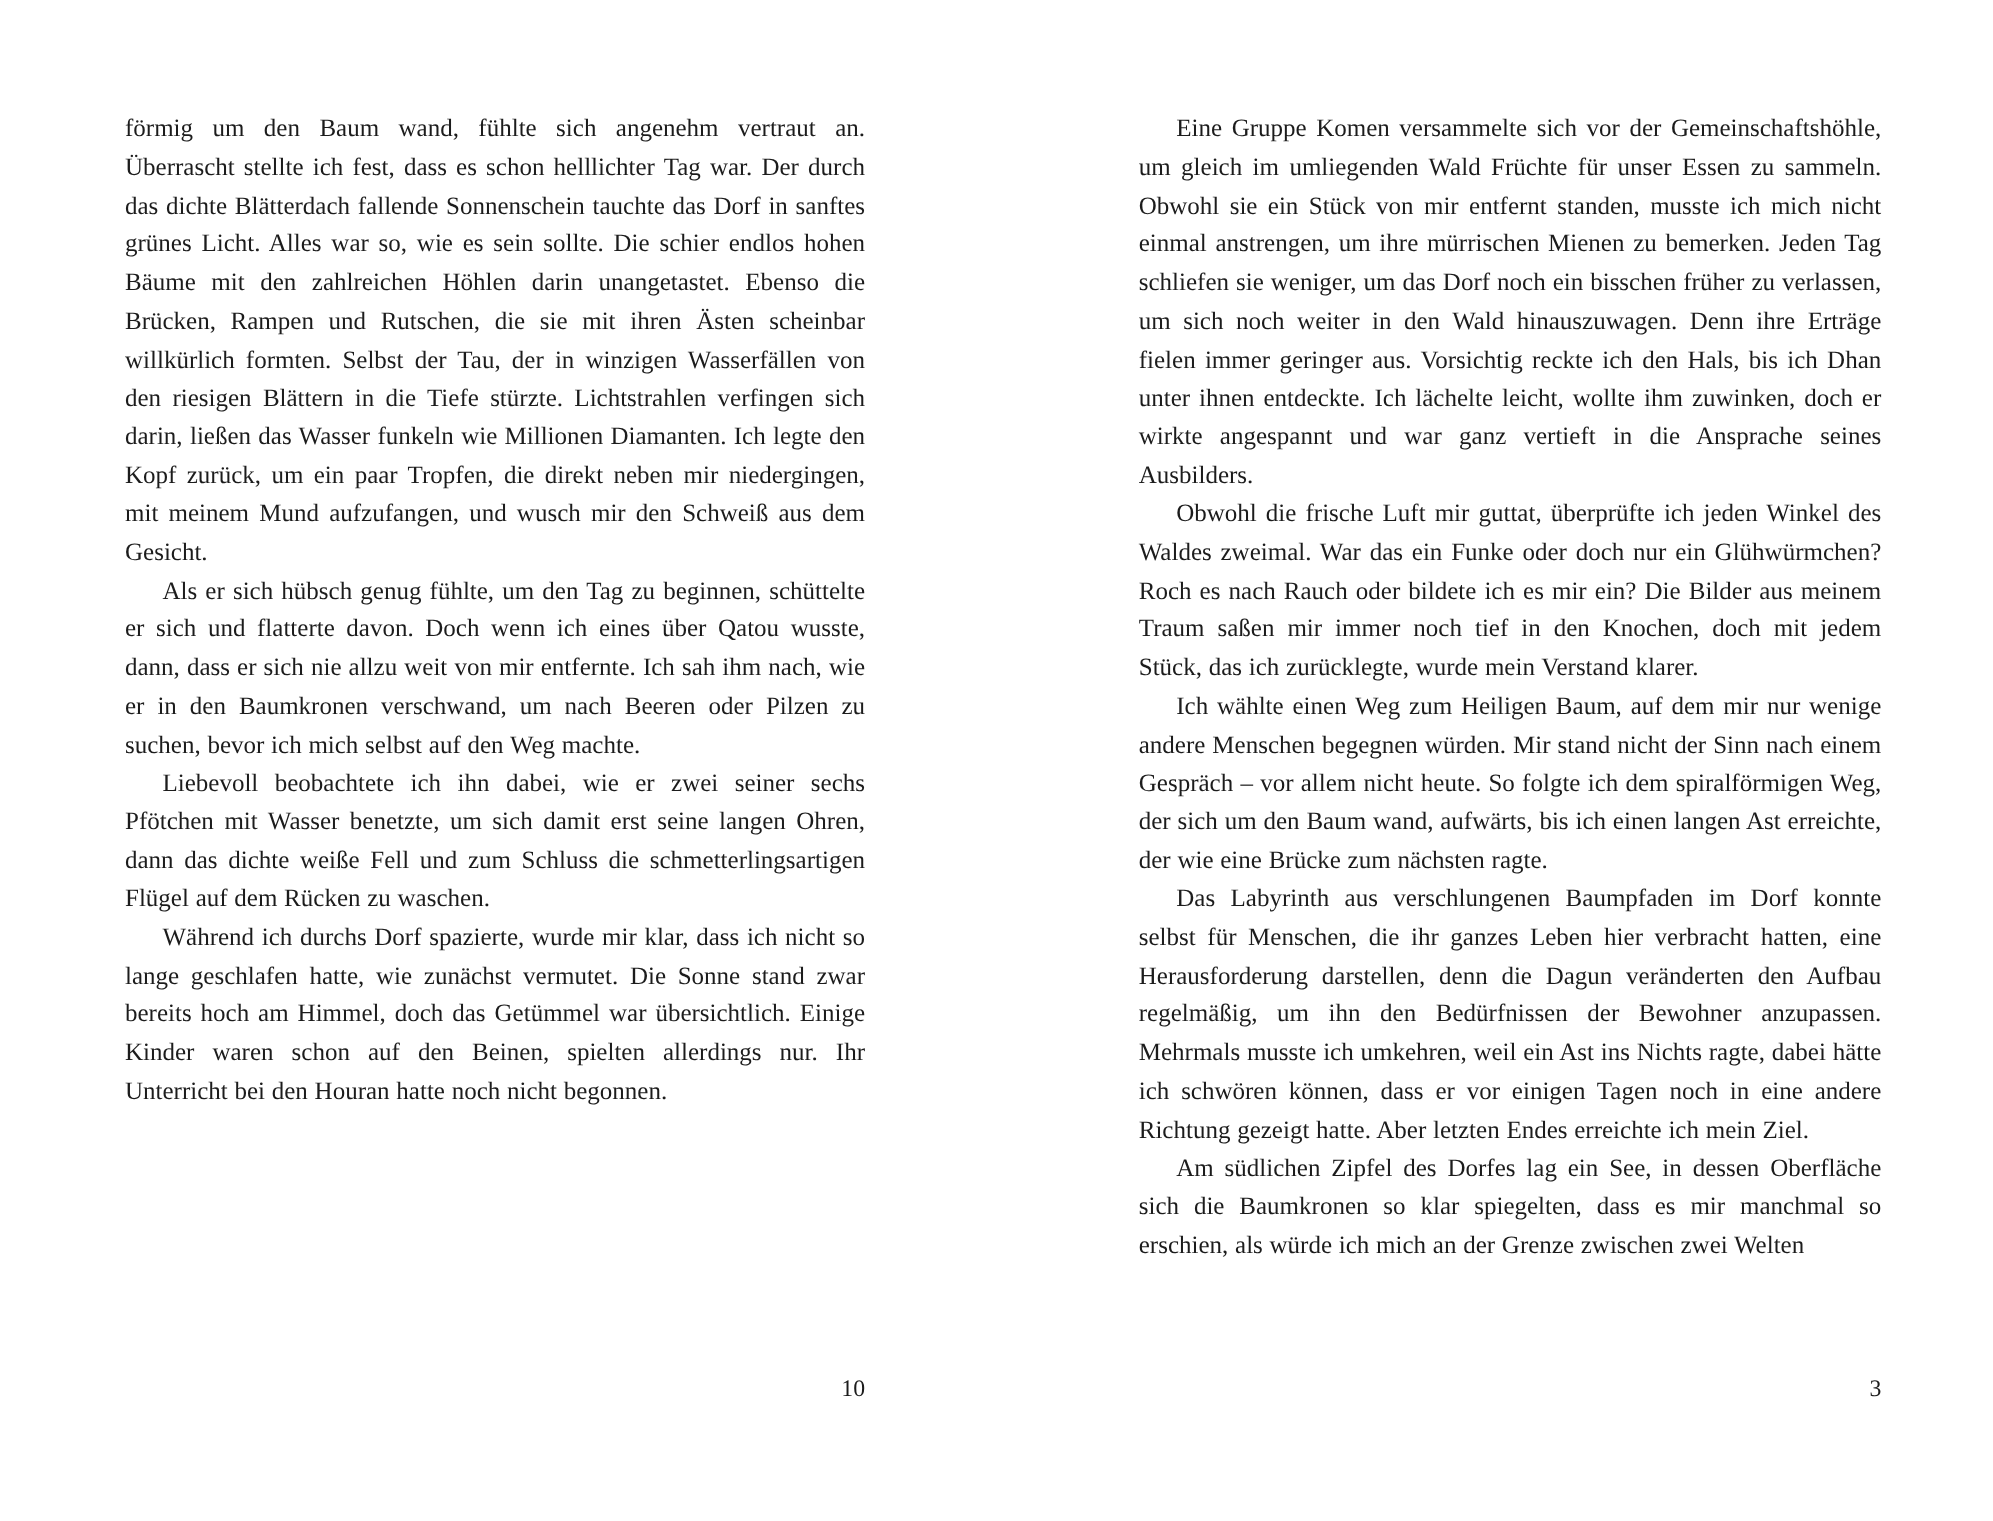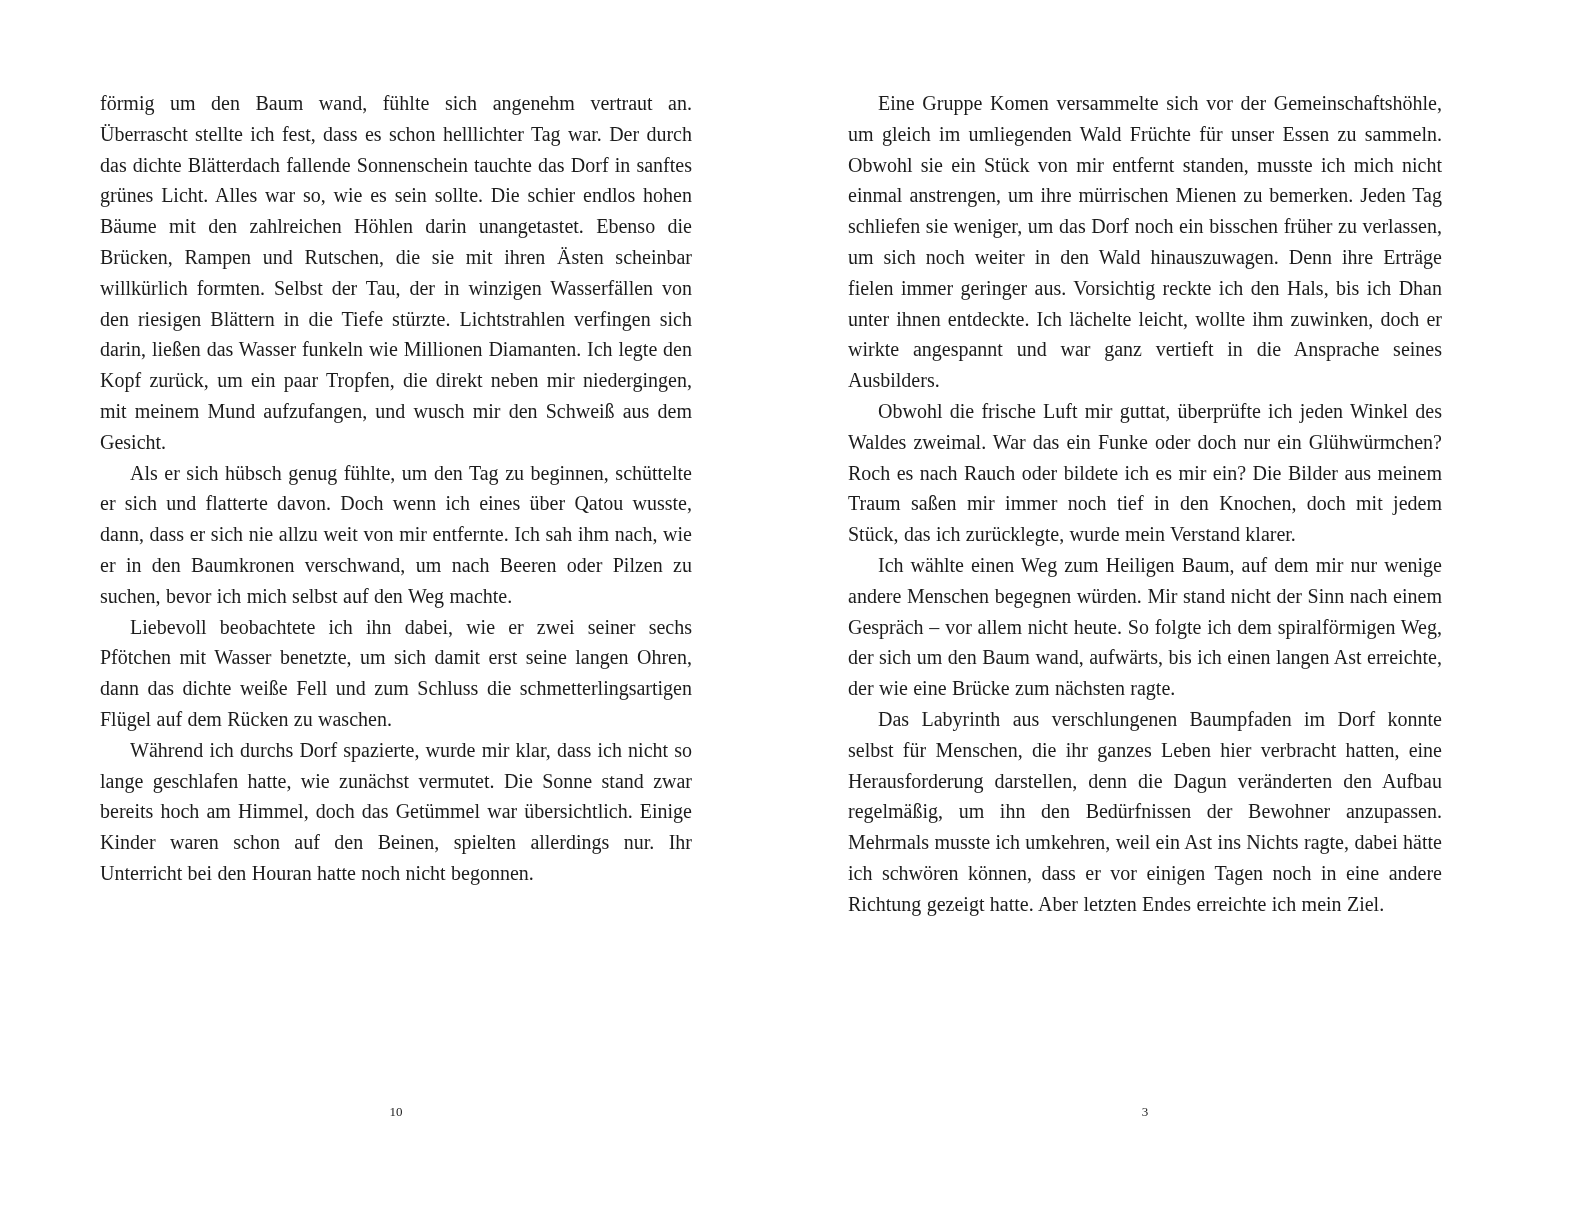--- a/index.html
+++ b/index.html
@@ -19,21 +19,21 @@
   .page {
     position: absolute;
     top: 0;
     height: 1217px;
   }
   #left-page {
     left: 100px;
     width: 592px;
   }
   #right-page {
-    left: 848px;
+    left: 911px;
     width: 594px;
   }
   .text-block {
     position: absolute;
     top: 88px;
     left: 0;
     right: 0;
   }
   .text-block p {
     margin: 0;
@@ -46,22 +46,22 @@
     word-spacing: 0.02em;
   }
   .text-block p.indent {
     text-indent: 30px;
   }
   .folio {
     position: absolute;
     top: 1100px;
     left: 0;
     width: 100%;
-    text-align: center;
-    font-size: 13px;
+    text-align: right;
+    font-size: 19px;
     line-height: 24px;
   }
 </style>
 </head>
 <body>
 
 <div class="spread">
 
   <section class="page" id="left-page">
     <div class="text-block">
@@ -72,17 +72,18 @@
     </div>
     <div class="folio">10</div>
   </section>
 
   <section class="page" id="right-page">
     <div class="text-block">
       <p class="indent">Eine Gruppe Komen versammelte sich vor der Gemeinschaftshöhle, um gleich im umliegenden Wald Früchte für unser Essen zu sammeln. Obwohl sie ein Stück von mir entfernt standen, musste ich mich nicht einmal anstrengen, um ihre mürrischen Mienen zu bemerken. Jeden Tag schliefen sie weniger, um das Dorf noch ein bisschen früher zu verlassen, um sich noch weiter in den Wald hinauszuwagen. Denn ihre Erträge fielen immer geringer aus. Vorsichtig reckte ich den Hals, bis ich Dhan unter ihnen entdeckte. Ich lächelte leicht, wollte ihm zuwinken, doch er wirkte angespannt und war ganz vertieft in die Ansprache seines Ausbilders.</p>
       <p class="indent">Obwohl die frische Luft mir guttat, überprüfte ich jeden Winkel des Waldes zweimal. War das ein Funke oder doch nur ein Glühwürmchen? Roch es nach Rauch oder bildete ich es mir ein? Die Bilder aus meinem Traum saßen mir immer noch tief in den Knochen, doch mit jedem Stück, das ich zurücklegte, wurde mein Verstand klarer.</p>
       <p class="indent">Ich wählte einen Weg zum Heiligen Baum, auf dem mir nur wenige andere Menschen begegnen würden. Mir stand nicht der Sinn nach einem Gespräch – vor allem nicht heute. So folgte ich dem spiralförmigen Weg, der sich um den Baum wand, aufwärts, bis ich einen langen Ast erreichte, der wie eine Brücke zum nächsten ragte.</p>
       <p class="indent">Das Labyrinth aus verschlungenen Baumpfaden im Dorf konnte selbst für Menschen, die ihr ganzes Leben hier verbracht hatten, eine Herausforderung darstellen, denn die Dagun veränderten den Aufbau regelmäßig, um ihn den Bedürfnissen der Bewohner anzupassen. Mehrmals musste ich umkehren, weil ein Ast ins Nichts ragte, dabei hätte ich schwören können, dass er vor einigen Tagen noch in eine andere Richtung gezeigt hatte. Aber letzten Endes erreichte ich mein Ziel.</p>
+      <p class="indent">Am südlichen Zipfel des Dorfes lag ein See, in dessen Oberfläche sich die Baumkronen so klar spiegelten, dass es mir manchmal so erschien, als würde ich mich an der Grenze zwischen zwei Welten</p>
     </div>
     <div class="folio">3</div>
   </section>
 
 </div>
 
 </body></html>

